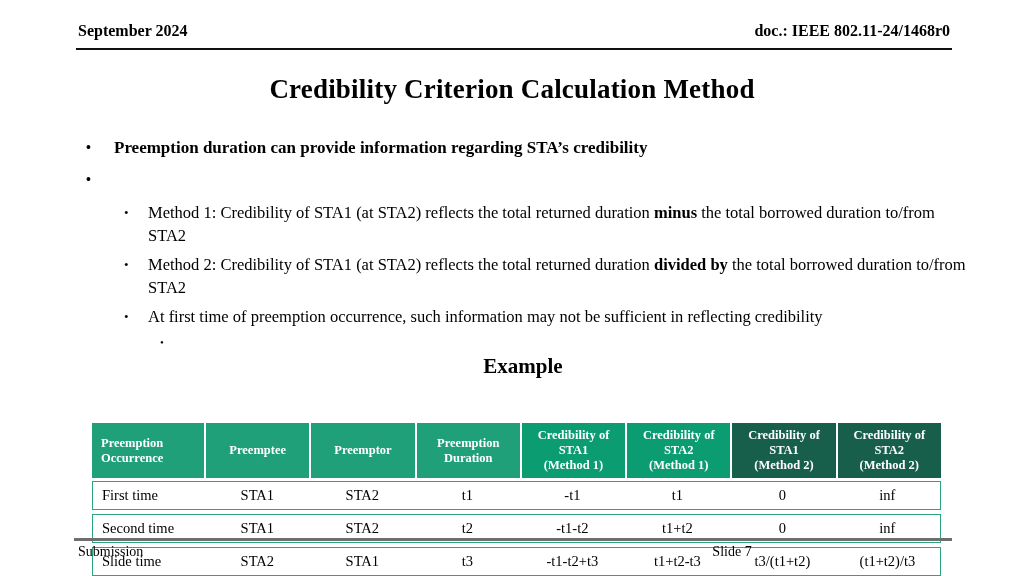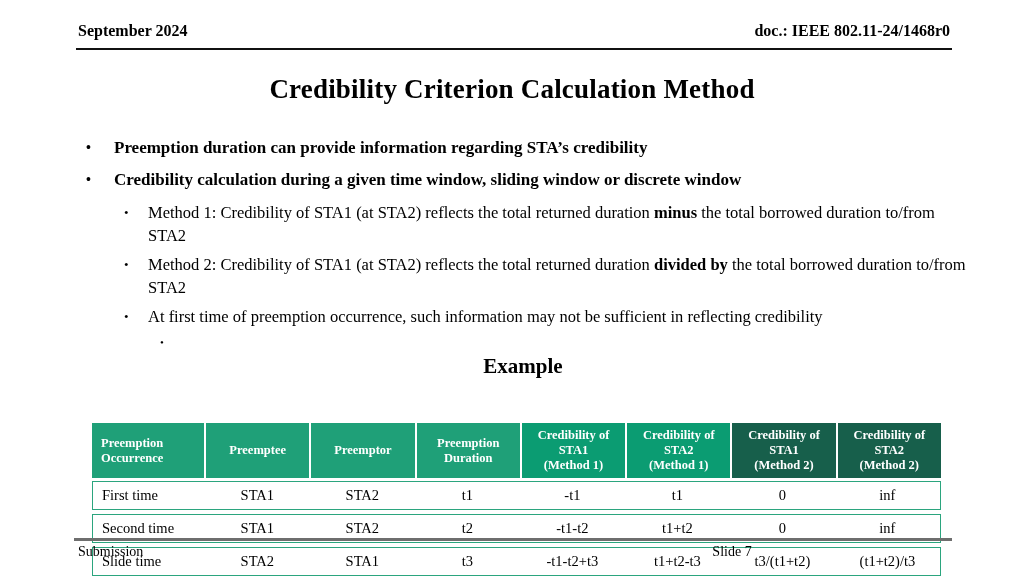--- a/index.html
+++ b/index.html
@@ -76,21 +76,20 @@
 
   <div class="bullets">
 
     <div class="li l1">
       <span class="mk">•</span>
       <span>Preemption duration can provide information regarding STA’s credibility</span>
     </div>
 
     <div class="li l1">
       <span class="mk">•</span>
-      <span>Credibility calculation during a given time window, sliding window or discrete window</span>
     </div>
 
     <div class="li l2">
       <span class="mk">•</span>
       <span><span>Method 1: Credibility of STA1 (at STA2) reflects the total returned duration </span><b>minus</b><span> the total borrowed duration to/from STA2</span></span>
     </div>
 
     <div class="li l2">
       <span class="mk">•</span>
       <span><span>Method 2: Credibility of STA1 (at STA2) reflects the total returned duration </span><b>divided by</b><span> the total borrowed duration to/from STA2</span></span>

